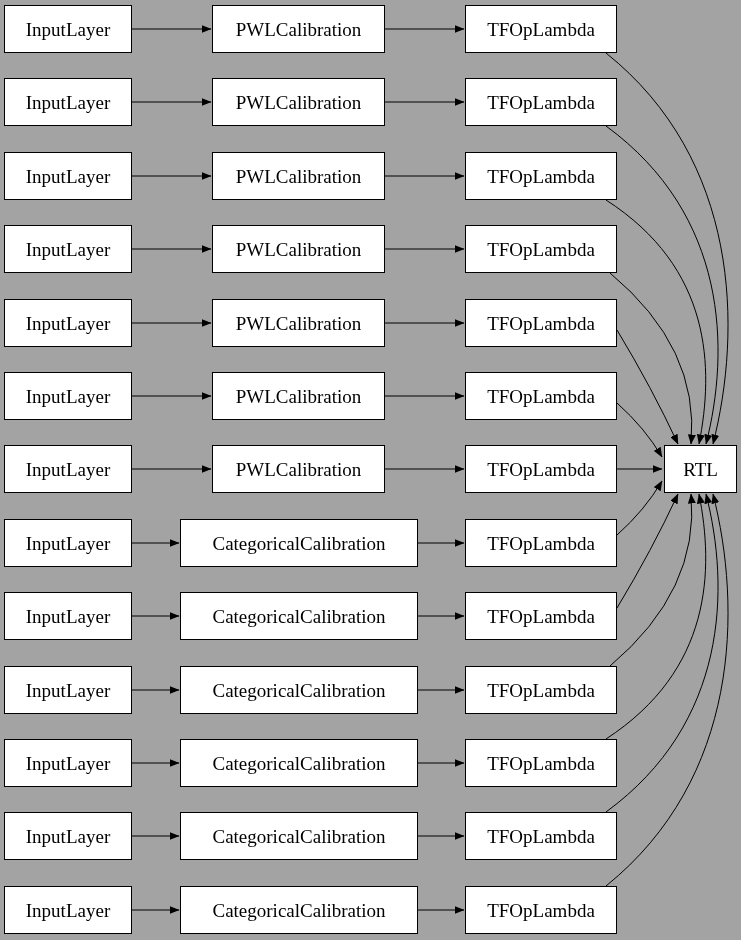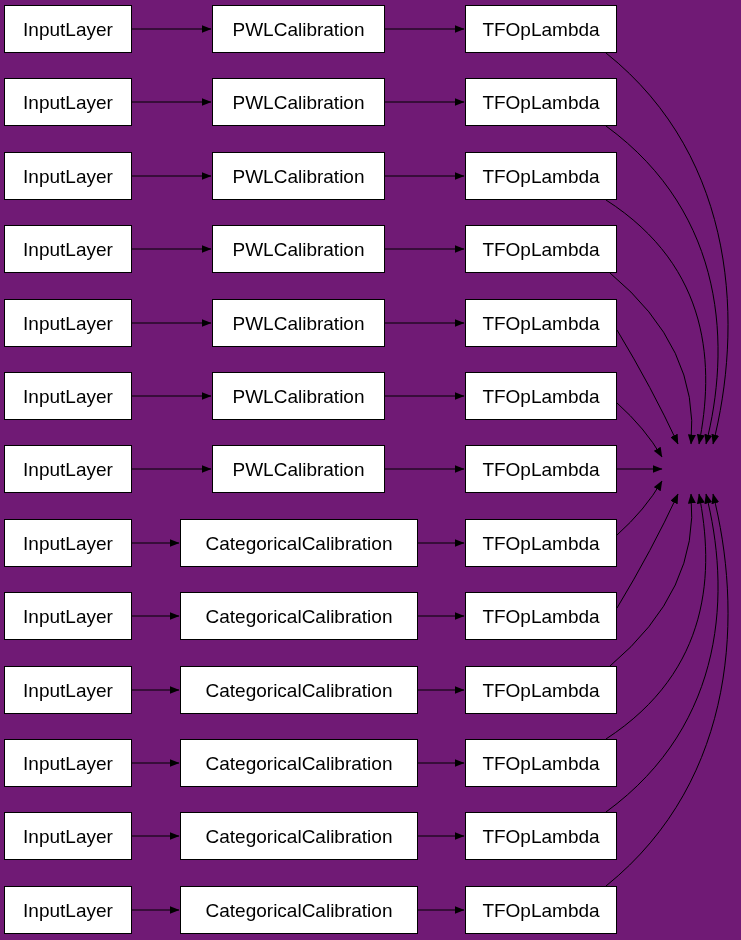--- a/index.html
+++ b/index.html
@@ -4,22 +4,22 @@
 <style>
   html, body {
     margin: 0;
     padding: 0;
     background: #ffffff;
   }
   #diagram {
     position: relative;
     width: 741px;
     height: 940px;
-    background: #701a75;
-    font-family: Liberation Sans, sans-serif;
+    background: #a3a3a3;
+    font-family: Liberation Serif, serif;
     overflow: hidden;
   }
   #edges-layer {
     position: absolute;
     left: 0;
     top: 0;
     width: 741px;
     height: 940px;
     pointer-events: none;
     z-index: 2;
@@ -125,13 +125,14 @@
       <div class="node" style="left: 4px; top: 739px; width: 128px; height: 48px;">InputLayer</div>
       <div class="node" style="left: 180px; top: 739px; width: 238px; height: 48px;">CategoricalCalibration</div>
       <div class="node" style="left: 465px; top: 739px; width: 152px; height: 48px;">TFOpLambda</div>
       <div class="node" style="left: 4px; top: 812px; width: 128px; height: 48px;">InputLayer</div>
       <div class="node" style="left: 180px; top: 812px; width: 238px; height: 48px;">CategoricalCalibration</div>
       <div class="node" style="left: 465px; top: 812px; width: 152px; height: 48px;">TFOpLambda</div>
       <div class="node" style="left: 4px; top: 886px; width: 128px; height: 48px;">InputLayer</div>
       <div class="node" style="left: 180px; top: 886px; width: 238px; height: 48px;">CategoricalCalibration</div>
       <div class="node" style="left: 465px; top: 886px; width: 152px; height: 48px;">TFOpLambda</div>
     </div>
+  <div class="node" style="left:664px; top:445px; width:73px; height:48px;">RTL</div>
 </div>
 
 </body></html>

